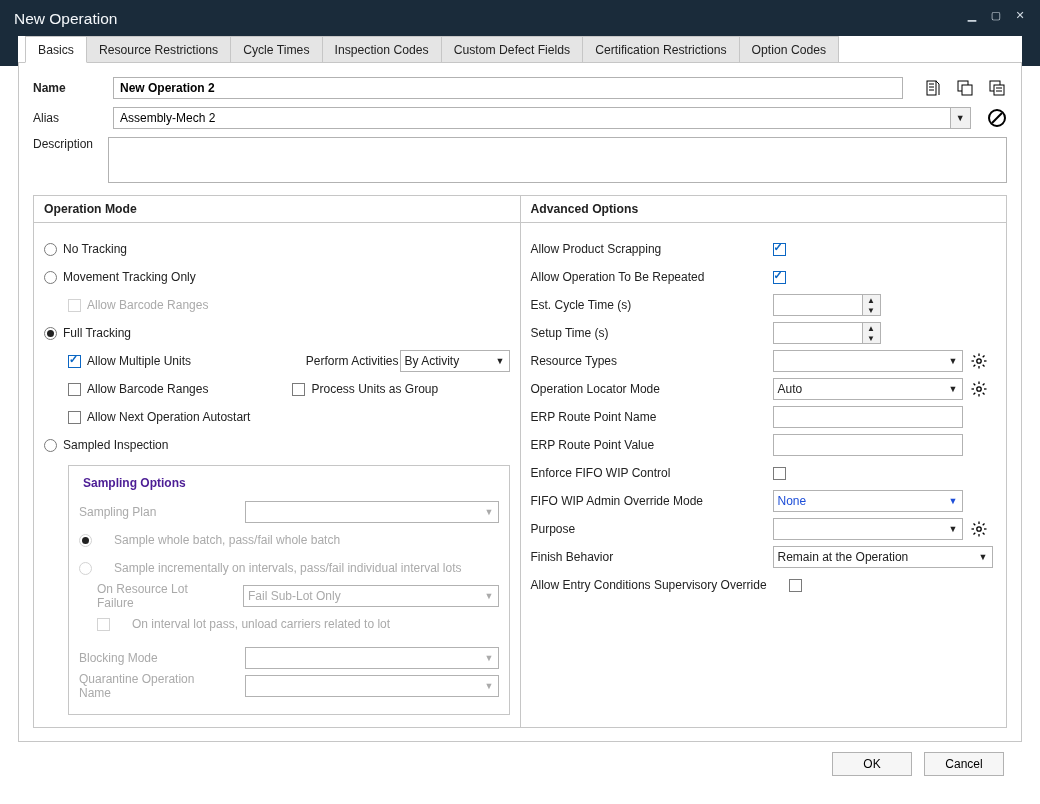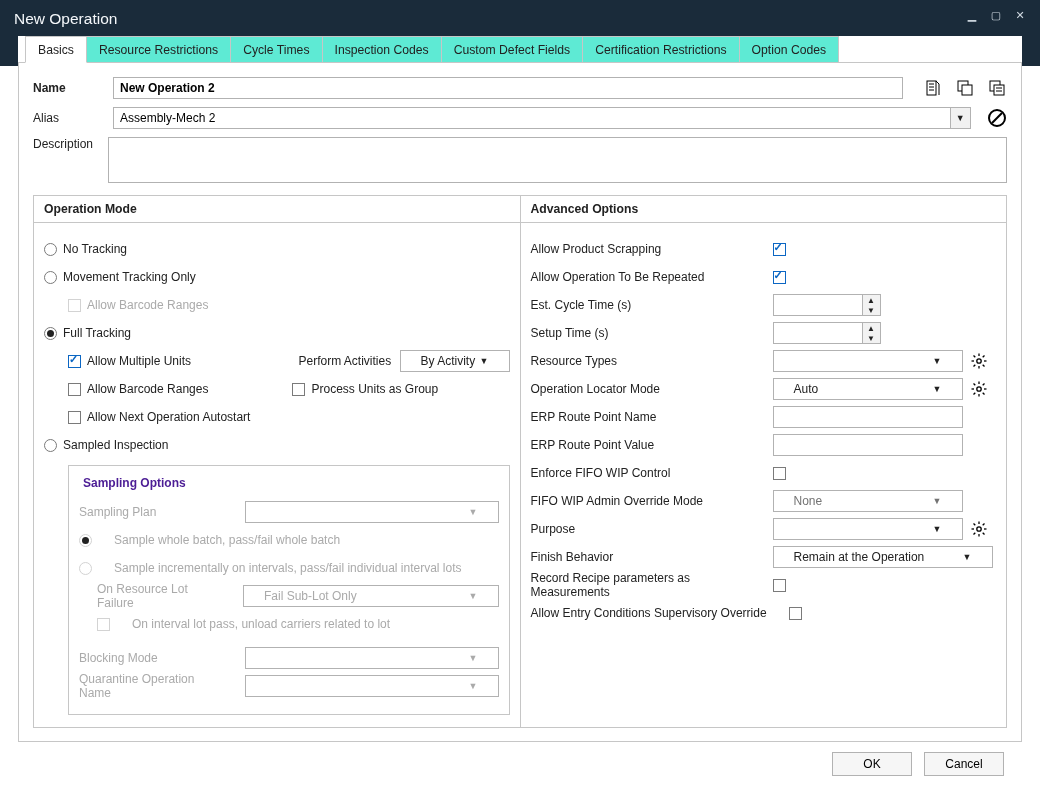--- a/index.html
+++ b/index.html
@@ -11,21 +11,21 @@
   .titlebar .title { font-size: 15.5px; font-weight: 300; flex: 1; padding-top: 2px;}
   .win-controls { display: flex; gap: 12px; font-size: 11px; color: #cfd8e0; align-self: flex-start; line-height: 14px;}
   .win-controls span { cursor: pointer; display: inline-block; width: 12px; text-align: center;}
 
   
   .content { flex: 1; position: relative; }
   .panel { position: absolute; top: -30px; left: 18px; right: 18px; bottom: 14px; background: #fff; display: flex; flex-direction: column;}
   
   
   .tabstrip { display: flex; align-items: flex-end; padding-left: 0; margin-left: 7px;}
-  .tab { padding: 6px 12px 5px 12px; border: 1px solid #c6c6c6; background: #5eead4; margin-right: -1px; font-size: 12.2px; cursor: pointer;}
+  .tab { padding: 6px 12px 5px 12px; border: 1px solid #c6c6c6; background: #e5e5e5; margin-right: -1px; font-size: 12.2px; cursor: pointer;}
   .tab.active { background: #fff; border-bottom-color: #fff; position: relative; z-index: 2;}
   .page { flex: 1; border: 1px solid #c6c6c6; margin-top: -1px; padding: 14px 14px 14px 14px; display: flex; flex-direction: column; gap: 8px; overflow: hidden;}
   
   
   .row { display: flex; align-items: center; gap: 10px; }
   .row > .lbl { width: 70px; text-align: left;}
   .row.top .lbl { font-weight: 600;}
   .row .field { flex: 1; }
   .input, .select { height: 22px; border: 1px solid #b2b2b2; padding: 2px 6px; width: 100%; background: #fff; font-family: inherit; font-size: 12px;}
   .input.bold { font-weight: 700;}
@@ -43,21 +43,21 @@
   .block-icon::after{content:""; position:absolute; width:2px; height:100%; background:#000; left:50%; top:0; transform:translateX(-50%) rotate(45deg);}
 
   
   .cols { flex:1; display:flex; border:1px solid #c6c6c6; margin-top:4px;}
   .col { flex:1; display:flex; flex-direction:column; }
   .col.left { border-right:1px solid #c6c6c6;}
   .col .colhead { padding:6px 10px; border-bottom:1px solid #c6c6c6; font-weight:700; font-size:12.2px; color:#222;}
   .col .colbody { padding:12px 10px; flex:1; overflow:auto;}
   
   .frow { display:flex; align-items:center; min-height:28px;}
-  .frow.lvl1 { padding-left:24px; }
+  .frow.lvl1 { padding-left:24px;text-align:right; }
   .radio, .check { appearance:none; width:13px; height:13px; border:1px solid #7a7a7a; margin-right:6px; display:inline-block; vertical-align:middle; position:relative; background:#fff;}
   .radio { border-radius:50%; }
   .radio.checked::after { content:""; position:absolute; width:7px; height:7px; border-radius:50%; background:#222; left:2px; top:2px;}
   .check.checked { border-color:#0b66c3;}
   .check.checked::after { content:"✓"; position:absolute; color:#0b66c3; font-size:11px; left:0; top:-3px; font-weight:700;}
   .disabled { color:#aaa;}
   .disabled .radio, .disabled .check, .disabled .input, .disabled .select, .disabled .combo .arrow-btn { border-color:#d3d3d3; color:#aaa; background:#fff;}
   
   .pair { display:flex; align-items:center; gap:1px;}
   .pair .lbl2 { width:100px;}
@@ -70,23 +70,23 @@
   .group .glbl { width:150px;}
   .group .sub1 { padding-left:18px;}
   
   
   .rrow { display:flex; align-items:center; min-height:28px;}
   .rrow .rlbl { width:242px;}
   .spinner { display:flex; width:108px; height:22px; border:1px solid #b2b2b2;}
   .spinner .sp-in { flex:1; border:none; width:100%; padding:2px 4px; font:inherit;}
   .spinner .sp-btns { width:18px; display:flex; flex-direction:column; border-left:1px solid #b2b2b2;}
   .spinner .sp-btns div { flex:1; display:flex; align-items:center; justify-content:center; font-size:8px; background:#f2f2f2;}
-  .rselect { width:190px; height:22px; border:1px solid #b2b2b2; display:flex; align-items:center; padding:0 20px; justify-content:space-between; font-size:12px; background:#fff;}
+  .rselect { width:190px; height:22px; border:1px solid #b2b2b2; display:flex; align-items:center; padding:0 4px; justify-content:space-between; font-size:12px; background:#fff;}
   .rselect .arrow { font-size:9px;}
-  .rselect.disabled { color:#737373; }
+  .rselect.disabled { color:#1d4ed8; }
   .rinput { width:190px; height:22px; border:1px solid #b2b2b2; padding:2px 6px; font:inherit;}
   .gear { width:16px; height:16px;}
   
   
   .footer { padding:10px 18px 14px 0; display:flex; justify-content:flex-end; gap:12px;}
   .btn { width:80px; height:24px; border:1px solid #b2b2b2; background:#f6f6f6; font:inherit; cursor:pointer;}
 </style>
 </head>
 <body>
 
@@ -382,24 +382,20 @@
                 </span>
             </div>
             <div class="rrow">
                 <span class="rlbl">Finish Behavior</span>
               <div class="rselect" style="width:220px;">
                   <span>Remain at the Operation</span>
                   <span class="arrow">▼</span>
                 </div>
             </div>
             <div class="rrow">
-                <span class="rlbl">Record Recipe parameters as Measurements</span>
-                <span class="check"></span>
-              </div>
-            <div class="rrow">
                 <span class="rlbl" style="width:258px;">Allow Entry Conditions Supervisory Override</span>
                 <span class="check"></span>
               </div>
           </div>
         </div>
       </div>
     </div>
 
     <div class="footer">
       <button class="btn">OK</button>

